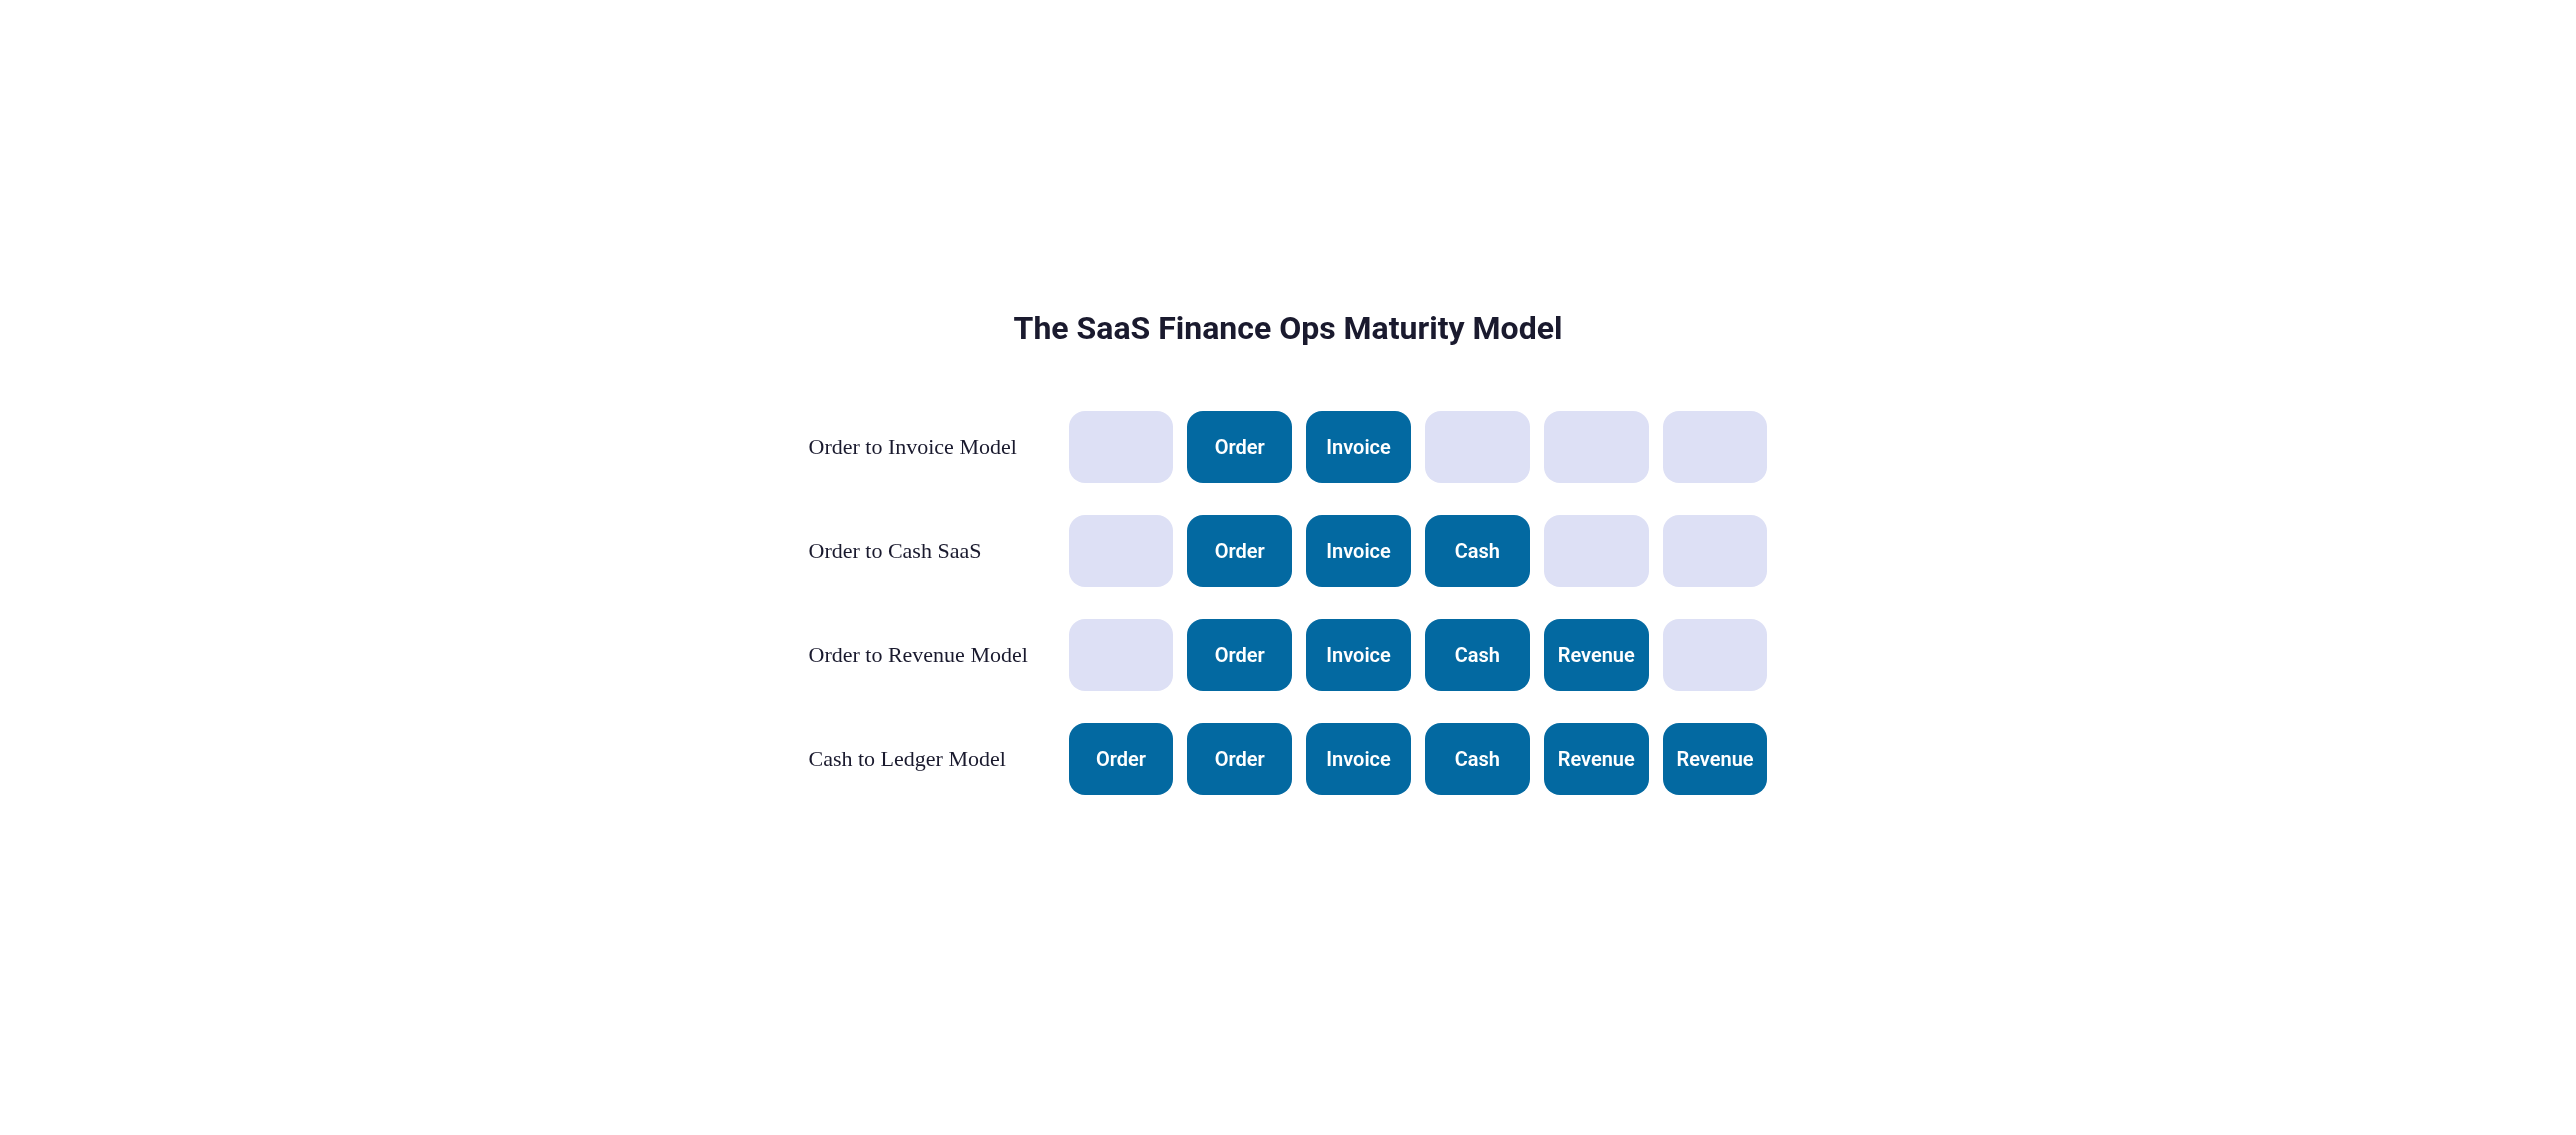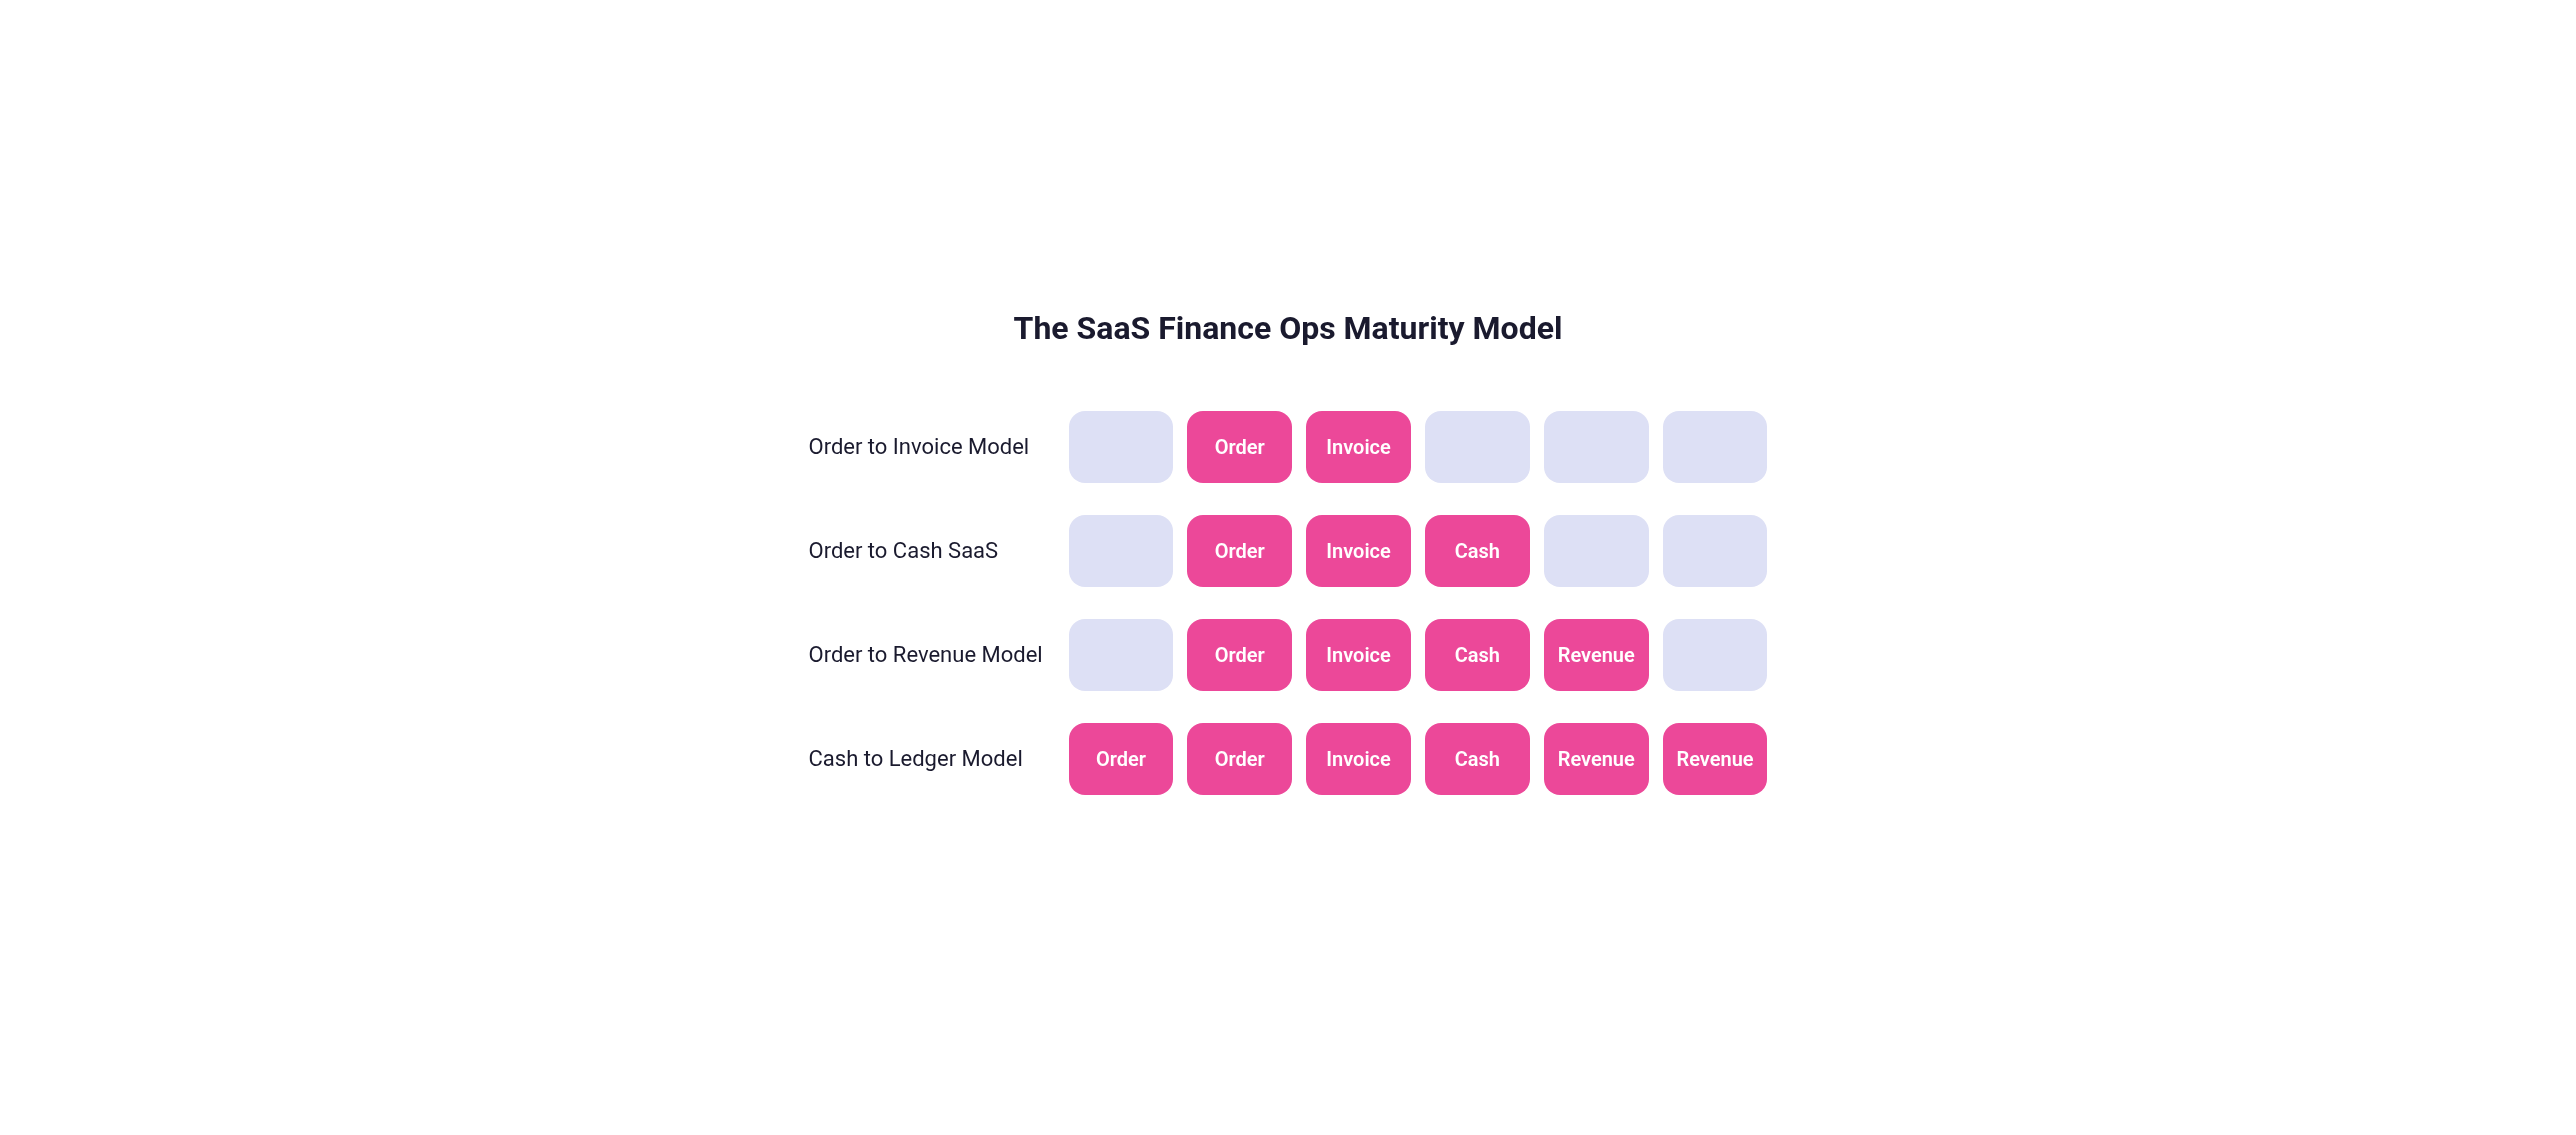--- a/index.html
+++ b/index.html
@@ -37,41 +37,42 @@
       margin-bottom: 32px;
     }
 
     .model-label {
       width: 260px;
       min-width: 260px;
       font-size: 22px;
       color: #1a1a2e;
       font-weight: 400;
       padding-right: 4px;
+      font-family: Liberation Serif, serif;
     }
 
     .pills-container {
       display: flex;
       gap: 14px;
       flex: 1;
     }
 
     .pill {
       flex: 1;
       height: 72px;
       border-radius: 16px;
       display: flex;
       align-items: center;
       justify-content: center;
       font-size: 20px;
       font-weight: 600;
     }
 
     .pill-active {
-      background: #ec4899;
+      background: #0369a1;
       color: #ffffff;
     }
 
     .pill-inactive {
       background: #dde0f5;
       color: transparent;
     }
   </style>
 </head>
 <body>

